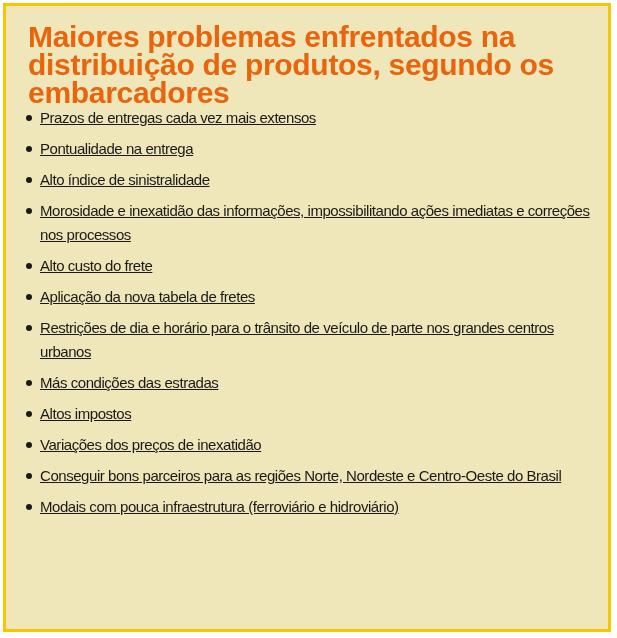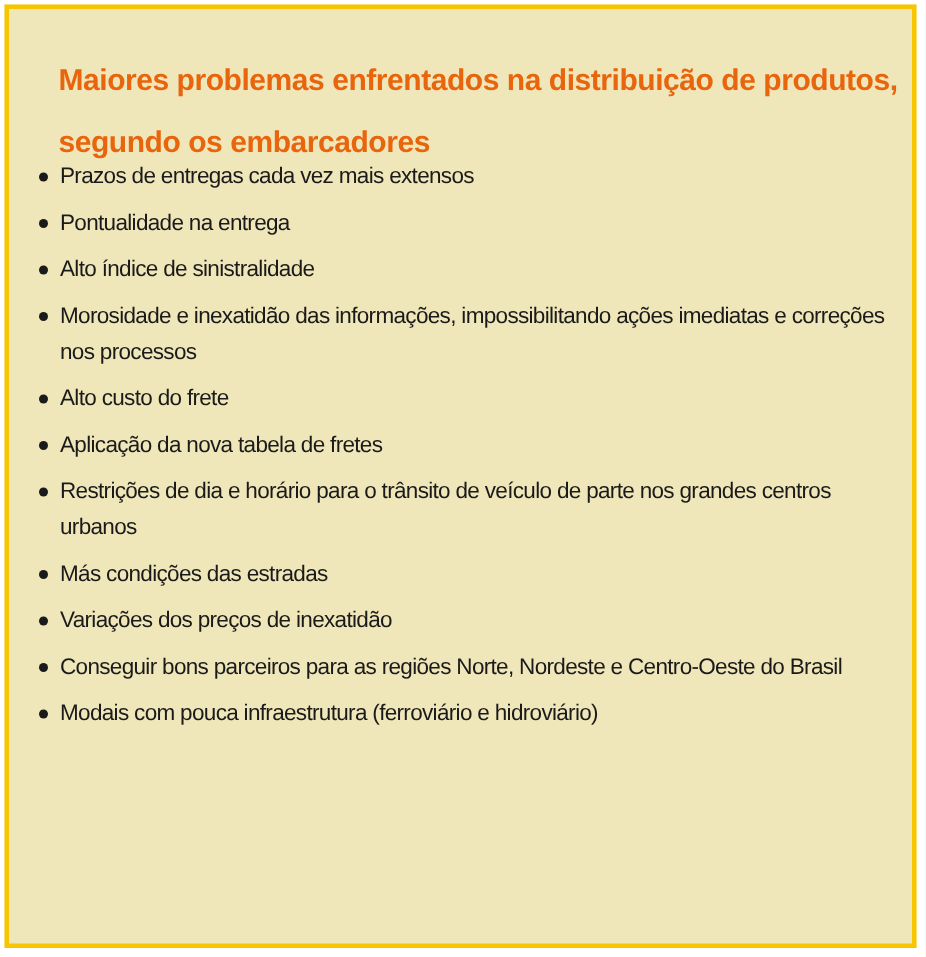--- a/index.html
+++ b/index.html
@@ -21,25 +21,25 @@
       height: 629px;
       box-sizing: border-box;
       border: 3px solid #F7C600;
       background: #EFE6B9;
     }
     .title {
       position: absolute;
       left: 22px;
       top: 17px;
       width: 570px;
-      margin: 11px;
+      margin: 0;
       font-family: "Liberation Sans", sans-serif;
       font-weight: bold;
-      font-size: 20px;
-      line-height: 41px;
+      font-size: 30px;
+      line-height: 28px;
       color: #E8650D;
       letter-spacing: -0.3px;
     }
     .list {
       position: absolute;
       left: 18px;
       top: 100px;
       width: 580px;
       margin: 0;
       padding: 0;
@@ -47,20 +47,21 @@
       font-family: "Liberation Sans", sans-serif;
       font-size: 15px;
       color: #1a1a1a;
       letter-spacing: -0.45px;
     }
     .item {
       position: relative;
       padding-left: 16px;
       line-height: 24px;
       margin-bottom: 7px;
+      text-decoration: underline;
     }
     .item .bullet {
       position: absolute;
       left: 2px;
       top: 9px;
       width: 6px;
       height: 6px;
       border-radius: 50%;
       background: #1a1a1a;
     }
@@ -102,20 +103,24 @@
     <li class="item">
       <span class="bullet"></span>
       <span class="text">Restrições de dia e horário para o trânsito de veículo de parte nos grandes centros urbanos</span>
     </li>
     <li class="item">
       <span class="bullet"></span>
       <span class="text">Más condições das estradas</span>
     </li>
     <li class="item">
       <span class="bullet"></span>
+      <span class="text">Altos impostos</span>
+    </li>
+    <li class="item">
+      <span class="bullet"></span>
       <span class="text">Variações dos preços de inexatidão</span>
     </li>
     <li class="item">
       <span class="bullet"></span>
       <span class="text">Conseguir bons parceiros para as regiões Norte, Nordeste e Centro-Oeste do Brasil</span>
     </li>
     <li class="item">
       <span class="bullet"></span>
       <span class="text">Modais com pouca infraestrutura (ferroviário e hidroviário)</span>
     </li>

